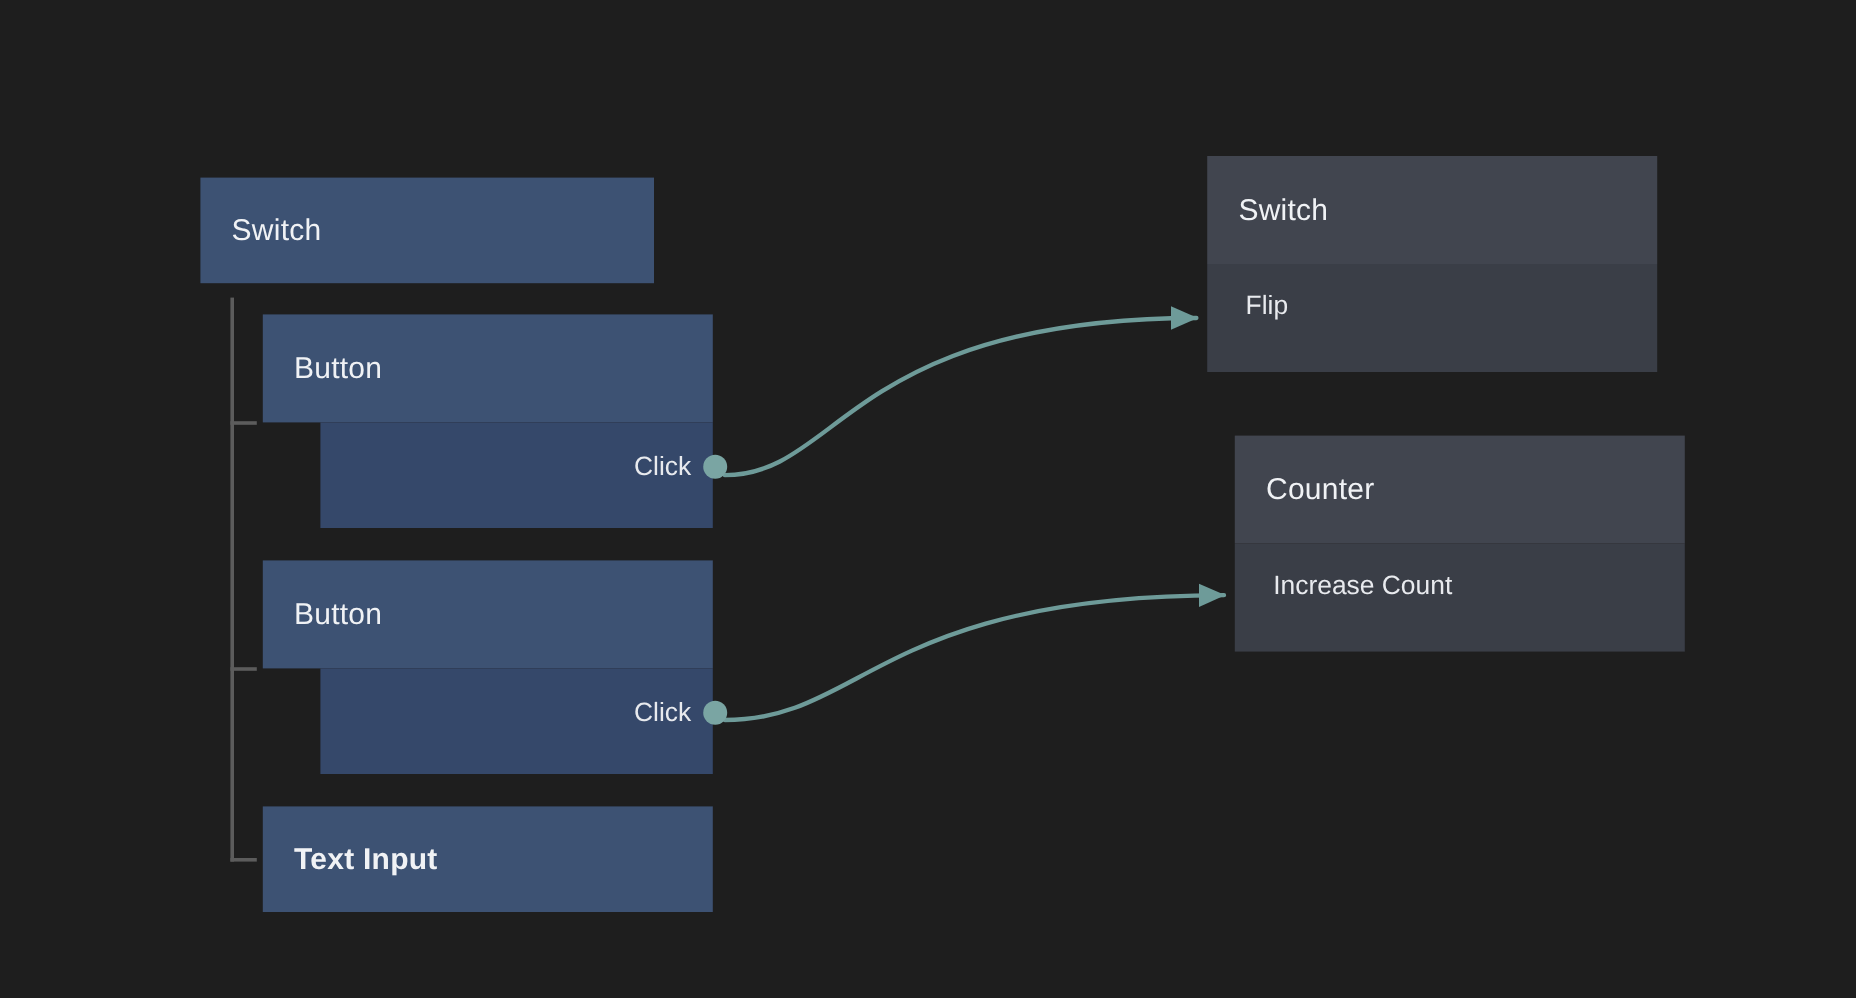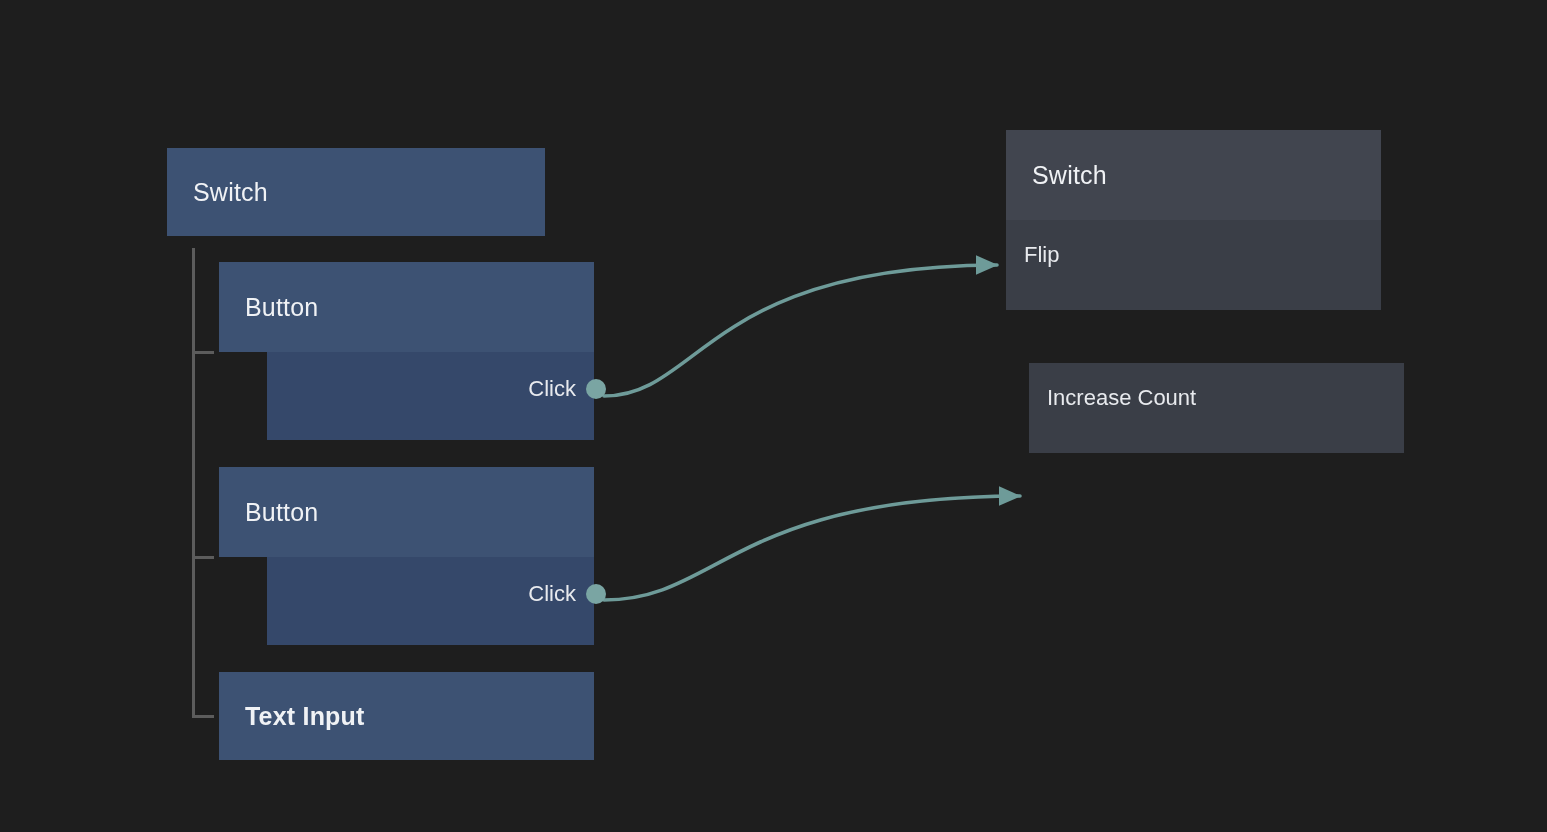--- a/index.html
+++ b/index.html
@@ -85,21 +85,21 @@
     color: #e8eaee;
   }
   .port-row.out .port-label { margin-right: 10px; }
   .port-dot {
     width: 20px;
     height: 20px;
     border-radius: 50%;
     background: #7aa5a3;
     flex: 0 0 auto;
   }
-  .port-row.in .port-label { margin-left: 18px; }
+  .port-row.in .port-label { margin-left: 32px; }
 
   
   .tree-line {
     position: absolute;
     background: #5c5c5c;
   }
   .tree-trunk { width: 3px; }
   .tree-branch { height: 3px; }
 </style>
 </head>
@@ -165,20 +165,23 @@
       <span class="node-title">Switch</span>
     </div>
     <div class="node-body" style="height:90px;">
       <div class="port-row in" style="top:22px;">
         <span class="port-label">Flip</span>
       </div>
     </div>
   </div>
 
   <div class="node logic" style="left:1029px; top:363px; width:375px; height:180px;">
+    <div class="node-header" style="height:90px;">
+      <span class="node-title">Counter</span>
+    </div>
     <div class="node-body" style="height:90px;padding-left:35px;">
       <div class="port-row in" style="top:22px;">
         <span class="port-label">Increase Count</span>
       </div>
     </div>
   </div>
 
 </div>
 
 </body></html>

